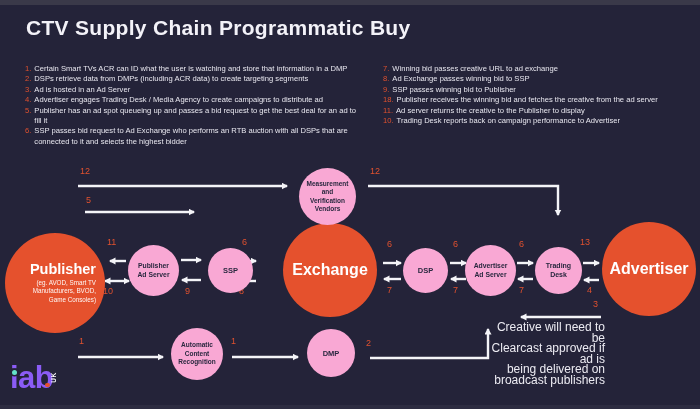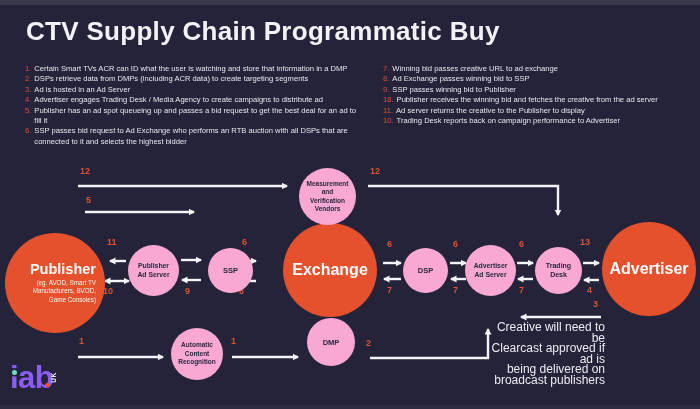--- a/index.html
+++ b/index.html
@@ -1,21 +1,21 @@
 <!DOCTYPE html>
 <html><head>
 <meta charset="utf-8">
 <style>
   html,body{margin:0;padding:0;background:#111;}
   .stage{position:relative;width:700px;height:409px;background:#242339;overflow:hidden;
          font-family:"Liberation Sans",sans-serif;-webkit-font-smoothing:antialiased;}
   .edge-top{position:absolute;left:0;top:0;width:700px;height:5px;background:#3a3949;}
   .edge-bottom{position:absolute;left:0;bottom:0;width:700px;height:4px;background:#2d2c41;}
 
-  .title{position:absolute;left:26px;top:16px;margin:0;font-size:26px;font-weight:700;
+  .title{position:absolute;left:26px;top:16px;margin:0;font-size:21px;font-weight:700;
          color:#f3f2f8;letter-spacing:.3px;}
 
   .steps{position:absolute;top:64px;margin:0;padding:0;list-style:none;
          font-size:7.6px;line-height:10.4px;color:#e8e7ef;font-weight:400;}
   .steps.left{left:25px;width:338px;}
   .steps.right{left:383px;width:312px;}
   .step{display:flex;}
   .step .num{color:#e0512f;flex:0 0 auto;margin-right:3px;}
   .step .txt{flex:1 1 auto;}
 
@@ -29,24 +29,24 @@
   .pub-sub{font-size:6.3px;line-height:8.2px;font-weight:400;color:rgba(255,255,255,.95);margin-top:2px;}
   .n-exchange{left:283px;top:223px;width:94px;height:94px;font-size:16px;font-weight:600;}
   .n-advertiser{left:602px;top:222px;width:94px;height:94px;font-size:16px;font-weight:600;justify-content:center;}
   .n-pas{left:128px;top:245px;width:51px;height:51px;font-size:6.8px;line-height:8.6px;padding:0 6px;}
   .n-ssp{left:208px;top:248px;width:45px;height:45px;font-size:7.5px;}
   .n-dsp{left:403px;top:248px;width:45px;height:45px;font-size:7.5px;}
   .n-aas{left:465px;top:245px;width:51px;height:51px;font-size:6.8px;line-height:8.6px;padding:0 7px;}
   .n-td{left:535px;top:247px;width:47px;height:47px;font-size:7px;line-height:8.8px;padding:0 9px;}
   .n-mvv{left:299px;top:168px;width:57px;height:57px;font-size:6.5px;line-height:8.4px;padding:0 6px;}
   .n-acr{left:171px;top:328px;width:52px;height:52px;font-size:6.5px;line-height:8.4px;padding:0 8px;}
-  .n-dmp{left:307px;top:318px;width:48px;height:48px;font-size:7.5px;}
+  .n-dmp{left:307px;top:329px;width:48px;height:48px;font-size:7.5px;}
 
   .arrows{position:absolute;left:0;top:0;width:700px;height:409px;pointer-events:none;}
-  .al{position:absolute;color:#e0512f;font-size:9px;font-weight:700;line-height:9px;}
+  .al{position:absolute;color:#e0512f;font-size:9px;font-weight:400;line-height:9px;}
 
   .side-note{position:absolute;right:95px;top:322px;width:122px;text-align:right;
              font-size:12px;line-height:10.6px;color:#ecebf2;white-space:pre-line;}
 
   .iab{position:absolute;left:10px;top:364px;width:62px;height:36px;}
   .iab-text{position:absolute;left:0;top:0;font-size:31px;line-height:28px;font-weight:800;
             color:#8b5cf6;letter-spacing:-.5px;}
   .iab-idot{position:absolute;left:1.6px;top:6px;width:5px;height:5px;border-radius:50%;
             background:#64e3c9;box-shadow:0 0 0 1.6px #242339;}
   .iab-period{position:absolute;left:35px;top:18.5px;width:4.6px;height:4.6px;border-radius:50%;

